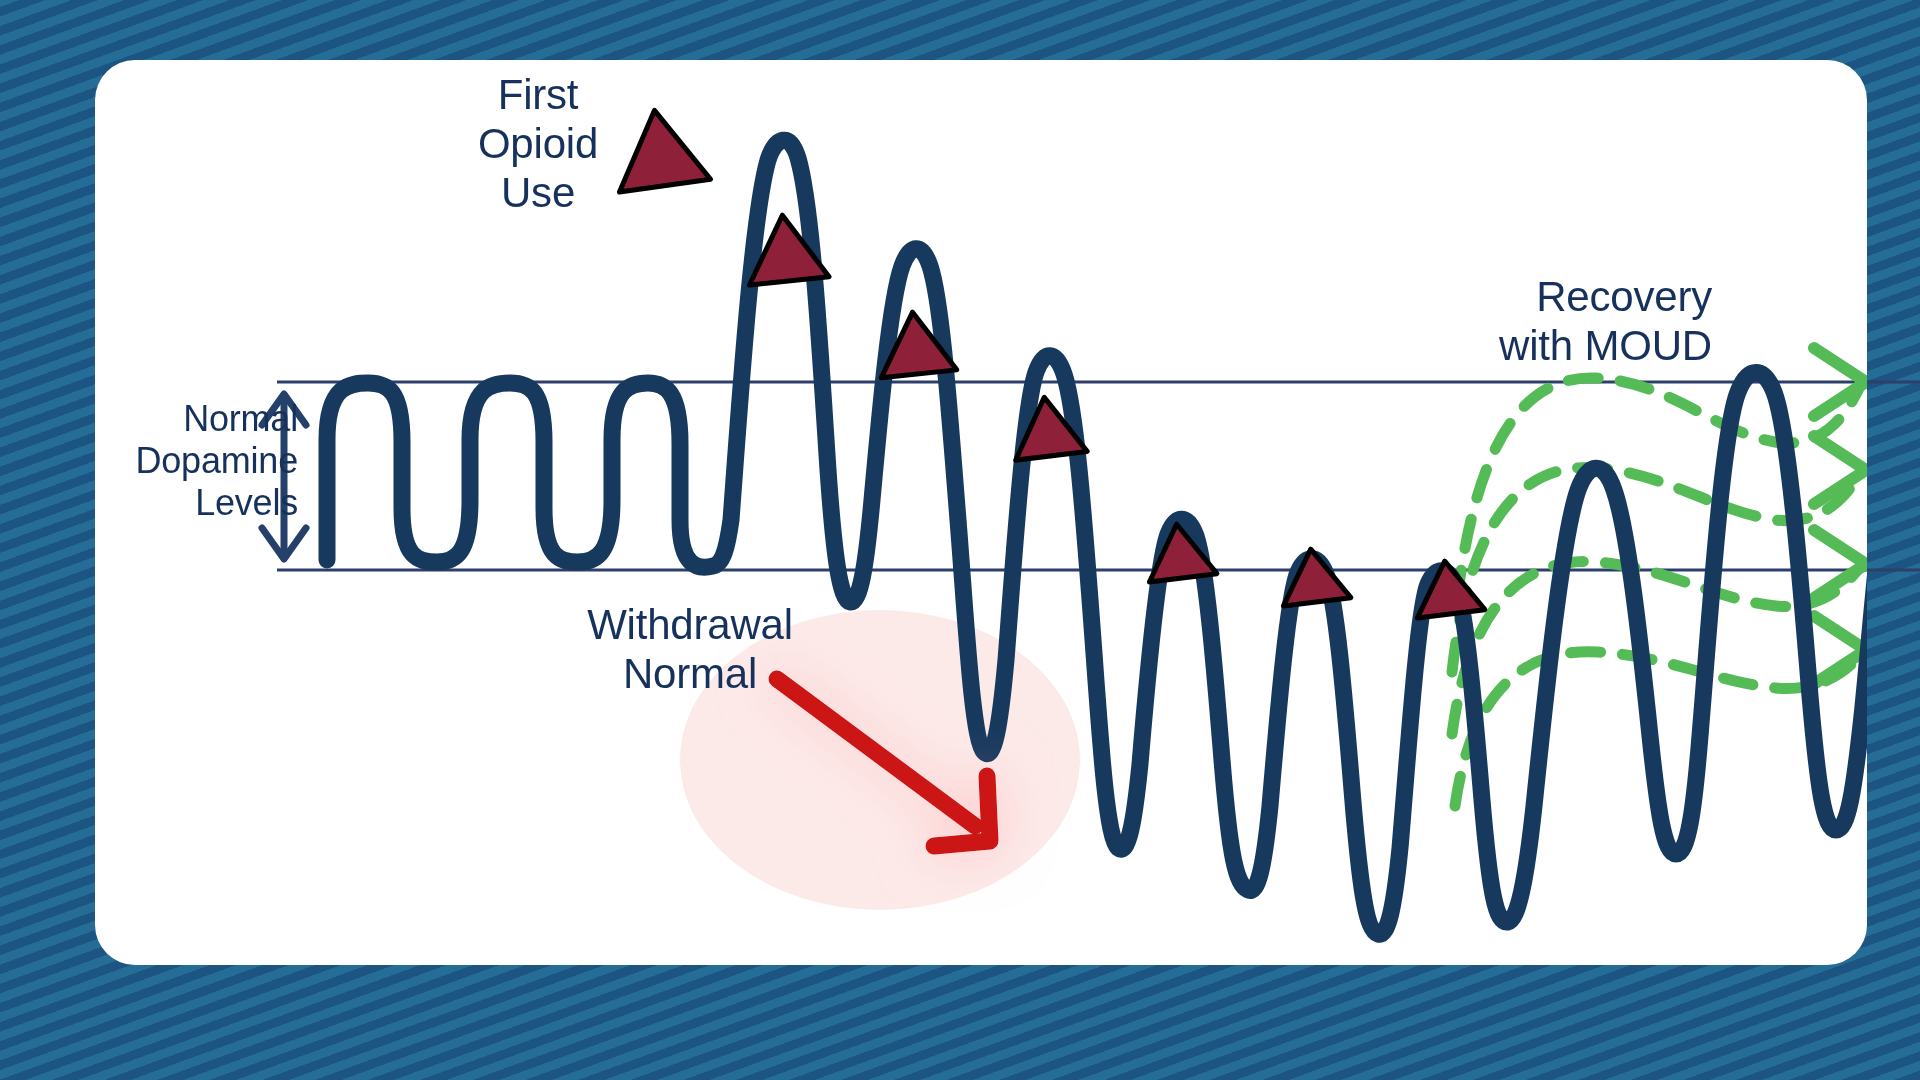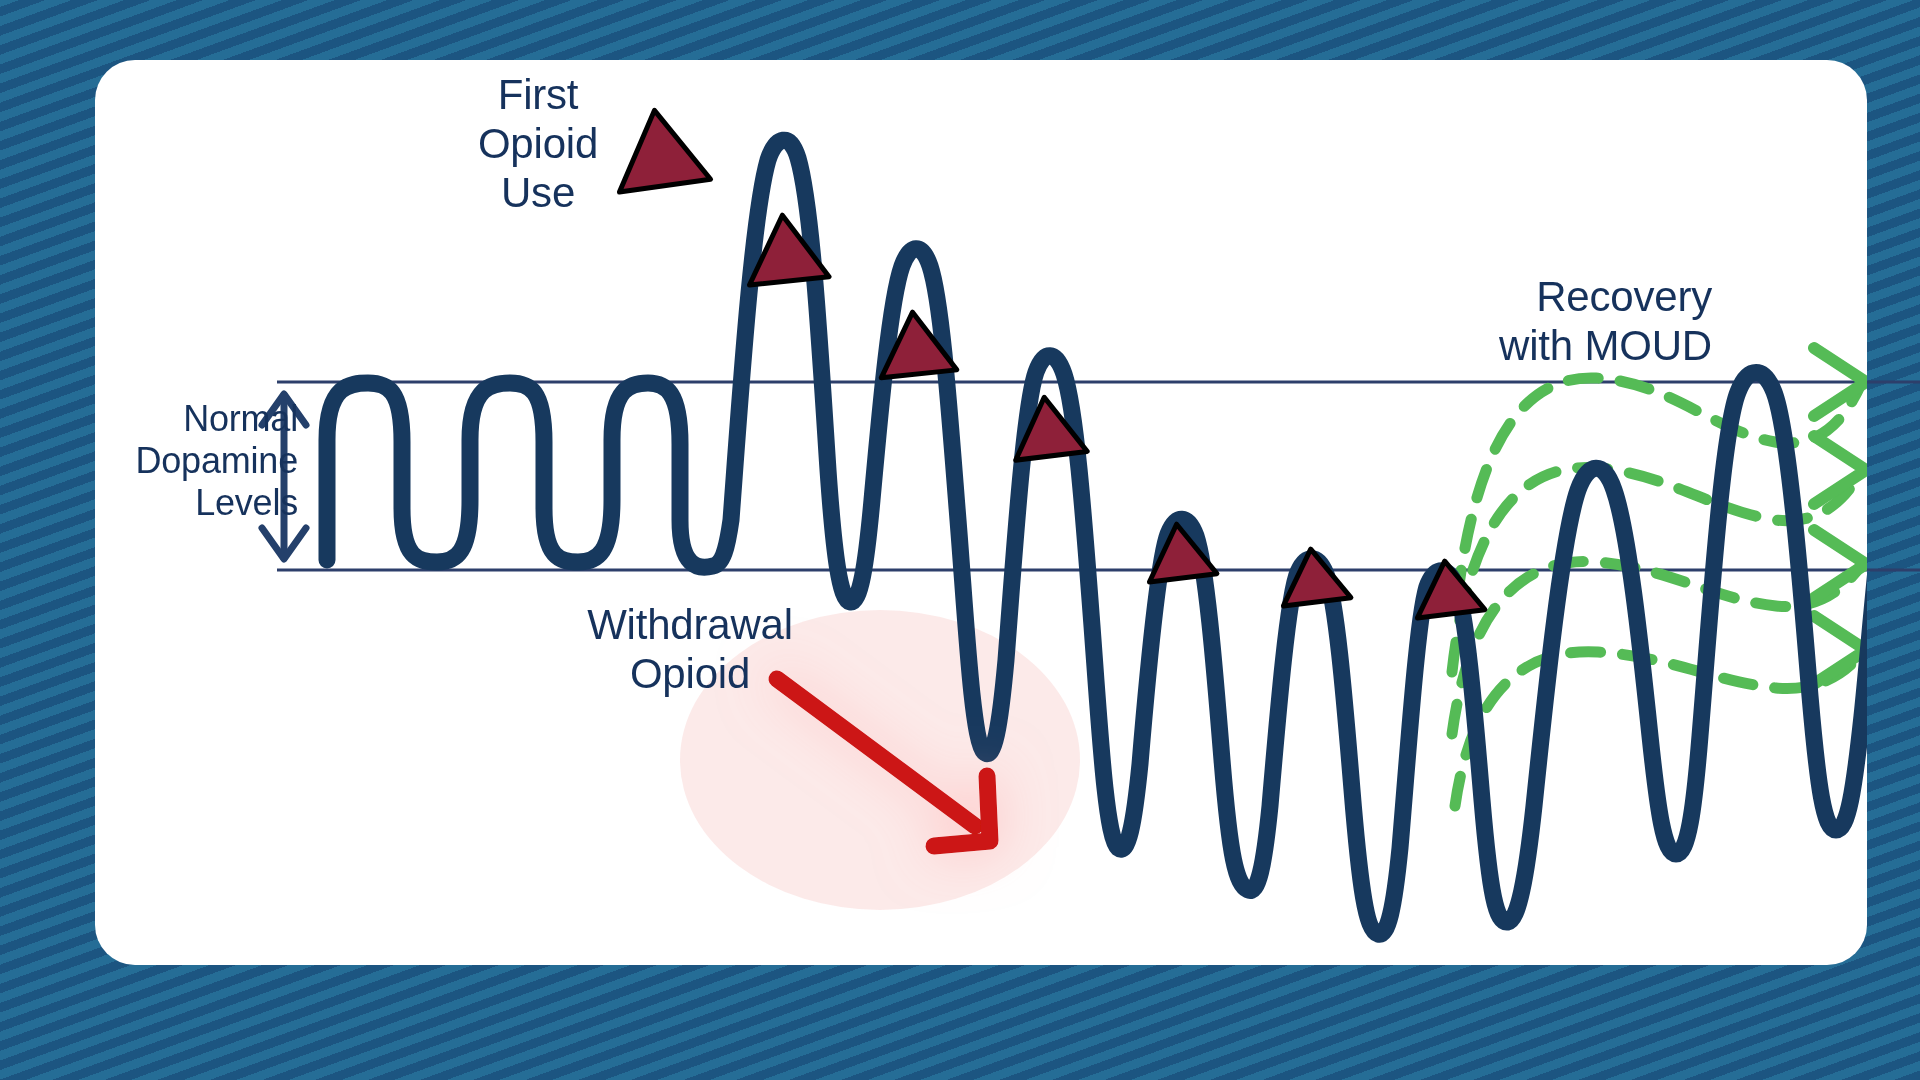--- a/index.html
+++ b/index.html
@@ -169,16 +169,16 @@
 
 <div class="lbl" id="lbl-first-opioid">First
 Opioid
 Use</div>
 
 <div class="lbl" id="lbl-normal">Normal
 Dopamine
 Levels</div>
 
 <div class="lbl" id="lbl-withdrawal">Withdrawal
-Opioid</div>
+Normal</div>
 
 <div class="lbl" id="lbl-recovery">Recovery
 with MOUD</div>
 
 </body></html>

